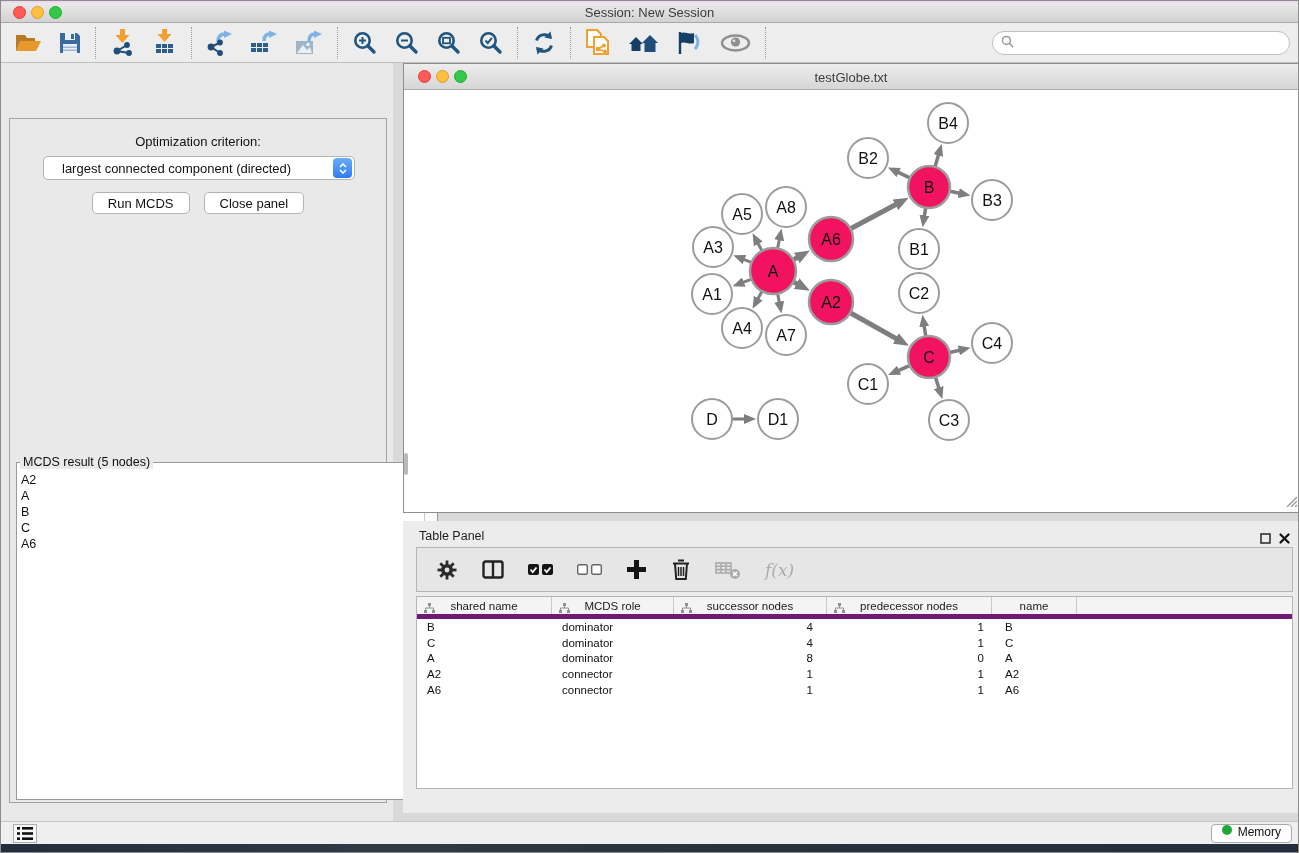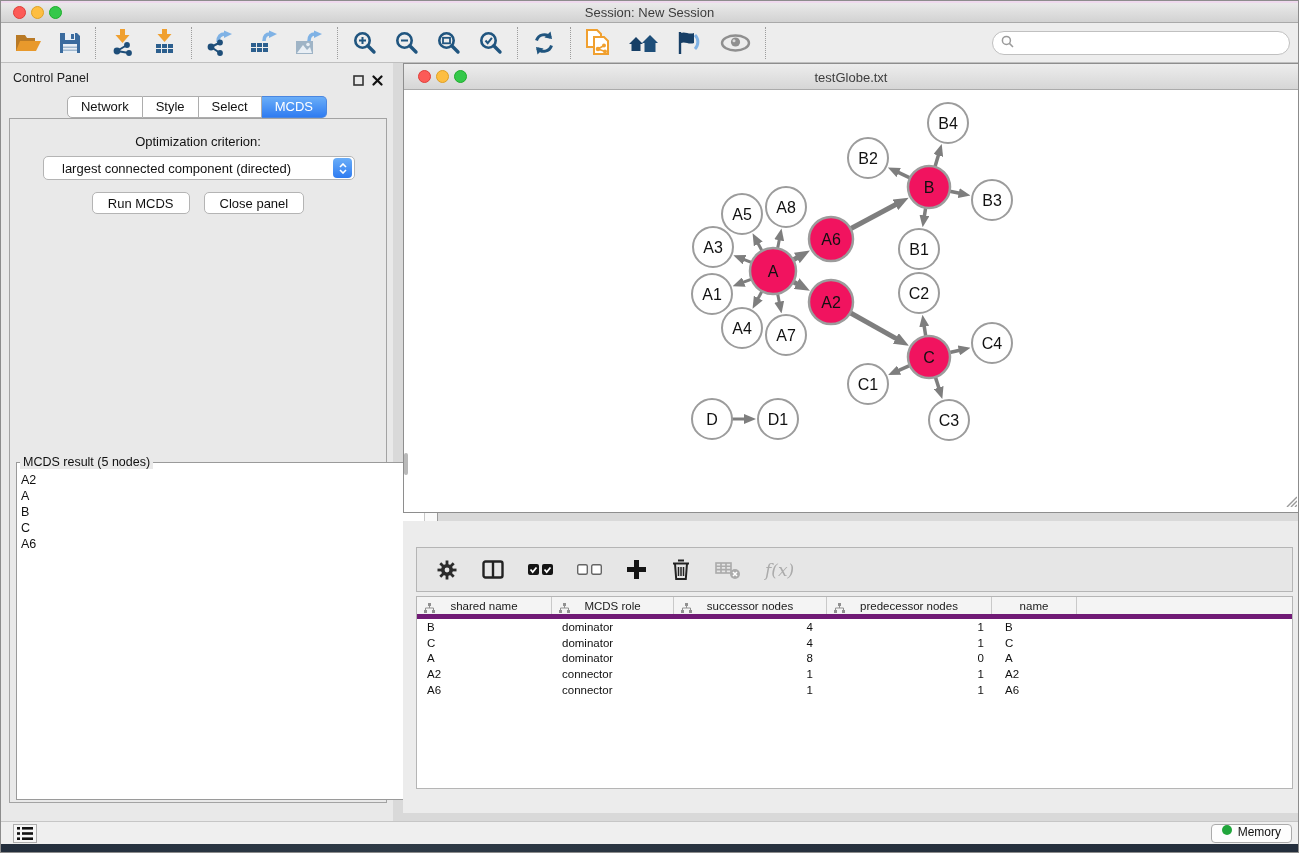--- a/index.html
+++ b/index.html
@@ -277,39 +277,20 @@
             <line x1="8.4" y1="8.4" x2="12" y2="12" stroke="#9A9A9A" stroke-width="1.5"></line>
           </svg>
       </span>
       <input placeholder="" style="">
     </div>
   </div>
 
   <div class="main">
 
     <div class="cpanel">
-      <div class="panel-header">
-        <span class="ph-title">Control Panel</span>
-        <span class="ph-icons">
-          <span><svg width="11" height="11">
-                <rect x="1" y="1" width="9" height="9" fill="none" stroke="#333" stroke-width="1.6"></rect>
-              </svg></span>
-          <span><svg width="11" height="11">
-                <path d="M1.5 1.5 L9.5 9.5 M9.5 1.5 L1.5 9.5" stroke="#111" stroke-width="2.2" stroke-linecap="round"></path>
-              </svg></span>
-        </span>
-      </div>
-      <div class="cp-tabs">
-        <span class="seg">
-          <span class="tab">Network</span>
-          <span class="tab">Style</span>
-          <span class="tab">Select</span>
-          <span class="tab sel">MCDS</span>
-        </span>
-      </div>
       <div class="cp-box">
         <div class="opt-label">Optimization criterion:</div>
         <div class="dropdown">
           <span class="dd-text">largest connected component (directed)</span>
           <span class="dd-step">
             <svg width="8" height="5">
                 <path d="M1 4 L4 1 L7 4" stroke="#FFF" stroke-width="1.6" fill="none"></path>
               </svg>
             <svg width="8" height="5">
                 <path d="M1 1 L4 4 L7 1" stroke="#FFF" stroke-width="1.6" fill="none"></path>
@@ -422,20 +403,31 @@
             <g stroke="#9B9B9B" stroke-width="1.4">
               <line x1="13" y1="3" x2="3" y2="13"></line>
               <line x1="13" y1="7" x2="7" y2="13"></line>
               <line x1="13" y1="11" x2="11" y2="13"></line>
             </g>
           </svg>
       </span>
     </div>
 
     <div class="tpanel">
+      <div class="panel-header">
+        <span class="ph-title" style="left:16px">Table Panel</span>
+        <span class="ph-icons">
+          <span><svg width="11" height="11">
+                <rect x="1" y="1" width="9" height="9" fill="none" stroke="#333" stroke-width="1.6"></rect>
+              </svg></span>
+          <span><svg width="11" height="11">
+                <path d="M1.5 1.5 L9.5 9.5 M9.5 1.5 L1.5 9.5" stroke="#111" stroke-width="2.2" stroke-linecap="round"></path>
+              </svg></span>
+        </span>
+      </div>
       <div class="tp-toolbar">
         <span class="ticon">
           <svg width="22" height="22" viewBox="0 0 22 22">
               <g fill="#2B2B2B">
                 <rect x="9.6" y="1.5" width="2.8" height="19"></rect>
                 <rect x="9.6" y="1.5" width="2.8" height="19" transform="rotate(45 11 11)"></rect>
                 <rect x="9.6" y="1.5" width="2.8" height="19" transform="rotate(90 11 11)"></rect>
                 <rect x="9.6" y="1.5" width="2.8" height="19" transform="rotate(135 11 11)"></rect>
                 <circle cx="11" cy="11" r="6"></circle>
               </g>

